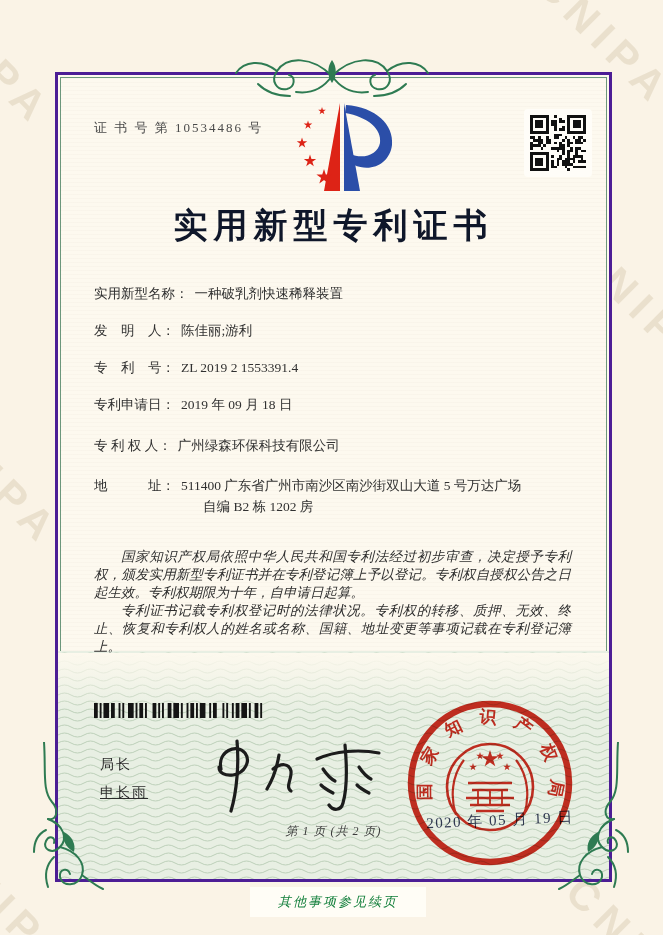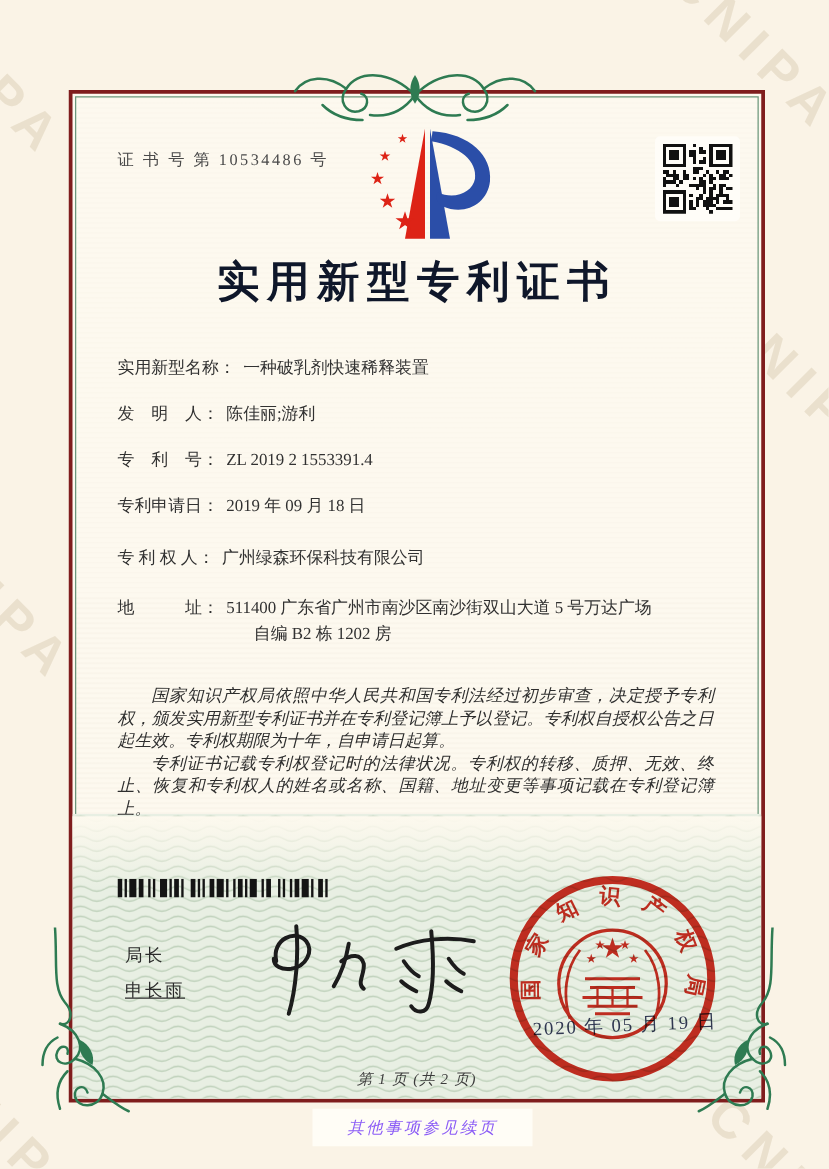--- a/index.html
+++ b/index.html
@@ -4,21 +4,21 @@
 <style>
   html,body{margin:0;padding:0;background:#faf3e6;}
   .page{position:relative;width:663px;height:935px;background:#faf3e6;overflow:hidden;
         font-family:"Liberation Serif","DejaVu Serif",serif;color:#333;}
   
   .wm{position:absolute;font-family:"Liberation Sans","DejaVu Sans",sans-serif;
       font-weight:bold;font-size:42px;letter-spacing:9px;color:rgba(199,181,150,0.30);
       transform:rotate(45deg);transform-origin:left top;white-space:nowrap;pointer-events:none;}
   
   .frame{position:absolute;left:55px;top:72px;width:557px;height:810px;box-sizing:border-box;
-         border:3px solid #7f1d1d;background:#fdf9ef;}
+         border:3px solid #4c1d95;background:#fdf9ef;}
   .frame-inner{position:absolute;inset:2px;border:1px solid rgba(46,110,75,.7);
                background:repeating-linear-gradient(180deg,rgba(190,175,150,0.05) 0 1px,rgba(0,0,0,0) 1px 4px);}
   .waves{position:absolute;left:0;bottom:0;width:100%;height:228px;}
   .wave-fade{position:absolute;left:0;top:578px;width:100%;height:58px;
              background:linear-gradient(#fdf9ee,rgba(253,249,238,0));}
   .cert-no{position:absolute;left:36px;top:44px;font-size:13px;letter-spacing:2px;color:#4a4a4a;}
   .logo{position:absolute;left:222px;top:22px;}
   .qr-wrap{position:absolute;left:466px;top:34px;width:68px;height:68px;background:#fffdf8;
            border-radius:4px;display:flex;align-items:center;justify-content:center;}
   .title{position:absolute;left:0;top:128px;width:100%;text-align:center;
@@ -34,25 +34,25 @@
   .paras p{margin:0;text-indent:2em;}
   .barcode{position:absolute;left:36px;top:628px;}
   .director{position:absolute;left:42px;top:681px;font-family:"Liberation Sans","DejaVu Sans",sans-serif;
             font-size:14px;color:#2b2b2b;letter-spacing:2px;}
   .director-name{position:absolute;left:42px;top:709px;font-family:"Liberation Sans","DejaVu Sans",sans-serif;
             font-size:14px;color:#2b2b2b;letter-spacing:2px;text-decoration:underline;}
   .sig{position:absolute;left:135px;top:658px;}
   .seal{position:absolute;left:346px;top:622px;mix-blend-mode:multiply;opacity:.95;}
   .seal-date{position:absolute;left:352px;top:736px;width:180px;text-align:center;font-size:15px;
              letter-spacing:1.5px;color:#353c5c;transform:rotate(-2.5deg);mix-blend-mode:multiply;}
-  .page-info{position:absolute;left:0;top:780px;width:100%;text-align:center;font-size:12px;
+  .page-info{position:absolute;left:0;top:748px;width:100%;text-align:center;font-size:12px;
              font-style:italic;color:#3c3c3c;letter-spacing:1px;}
   .cont-note{position:absolute;left:250px;top:887px;width:176px;height:30px;background:#fffdf6;
              display:flex;align-items:center;justify-content:center;font-size:13px;font-style:italic;
-             color:#8b5cf6;letter-spacing:2px;}
+             color:#15803d;letter-spacing:2px;}
   .orn{position:absolute;pointer-events:none;}
 </style>
 </head>
 <body>
 
 <div class="page">
 
   <div class="wm" style="left:-60px;top:-20px;">CNIPA</div>
   <div class="wm" style="left:168px;top:108px;">CNIPA</div>
   <div class="wm" style="left:388px;top:258px;">CNIPA</div>

